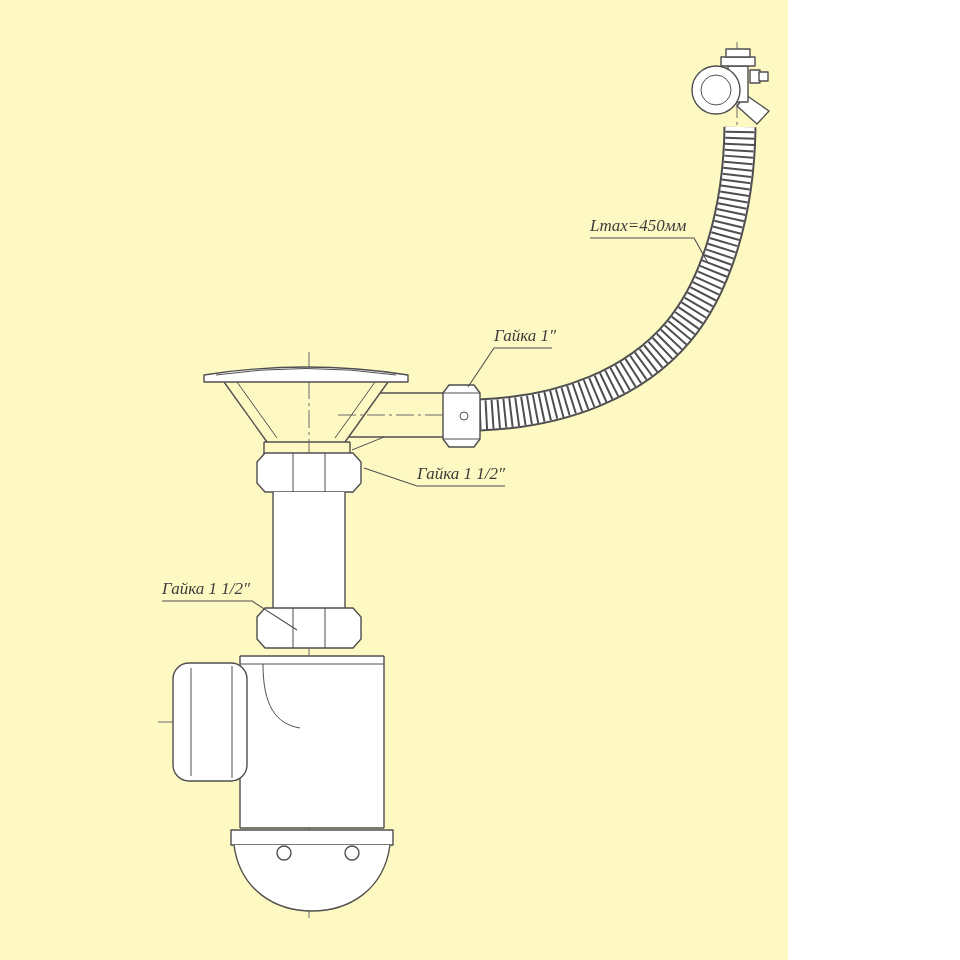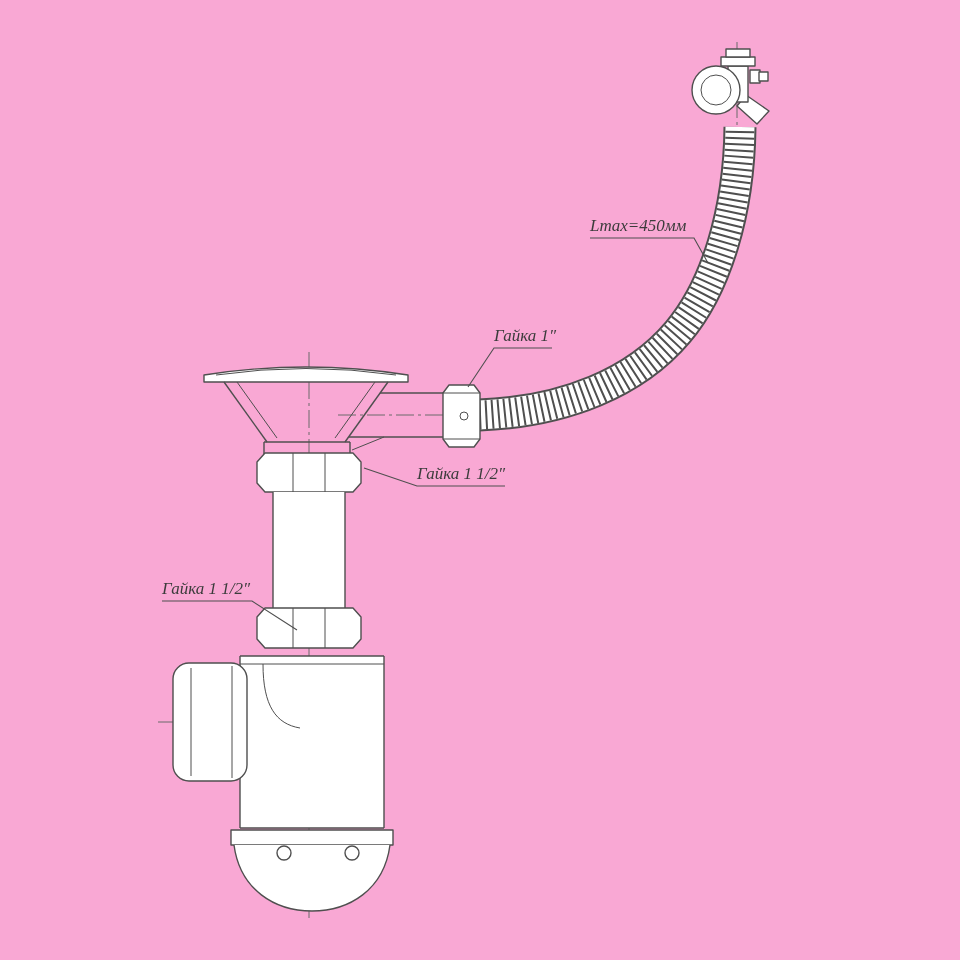--- a/index.html
+++ b/index.html
@@ -1,16 +1,16 @@
 <!DOCTYPE html>
 <html><head>
 <meta charset="utf-8">
 <style>
   html,body{margin:0;padding:0;background:#ffffff;}
-  .stage{position:relative;width:960px;height:960px;background:#f9a8d4;overflow:hidden;
+  .stage{position:relative;width:788px;height:960px;background:#fef9c3;overflow:hidden;
          font-family:"Liberation Serif", serif;}
   svg{position:absolute;left:0;top:0;}
   .ln{stroke:#4f4f4f;stroke-width:1.4;fill:none;stroke-linejoin:round;}
   .thin{stroke:#4f4f4f;stroke-width:1;fill:none;}
   .fw{fill:#ffffff;}
   .cl{stroke:#6a6a6a;stroke-width:1;fill:none;stroke-dasharray:18 4 3 4;}
   .leader{stroke:#4f4f4f;stroke-width:1.1;fill:none;}
   .lbl{font-family:"Liberation Serif", serif;font-style:italic;font-size:17px;fill:#3c3c3c;}
 </style>
 </head>

